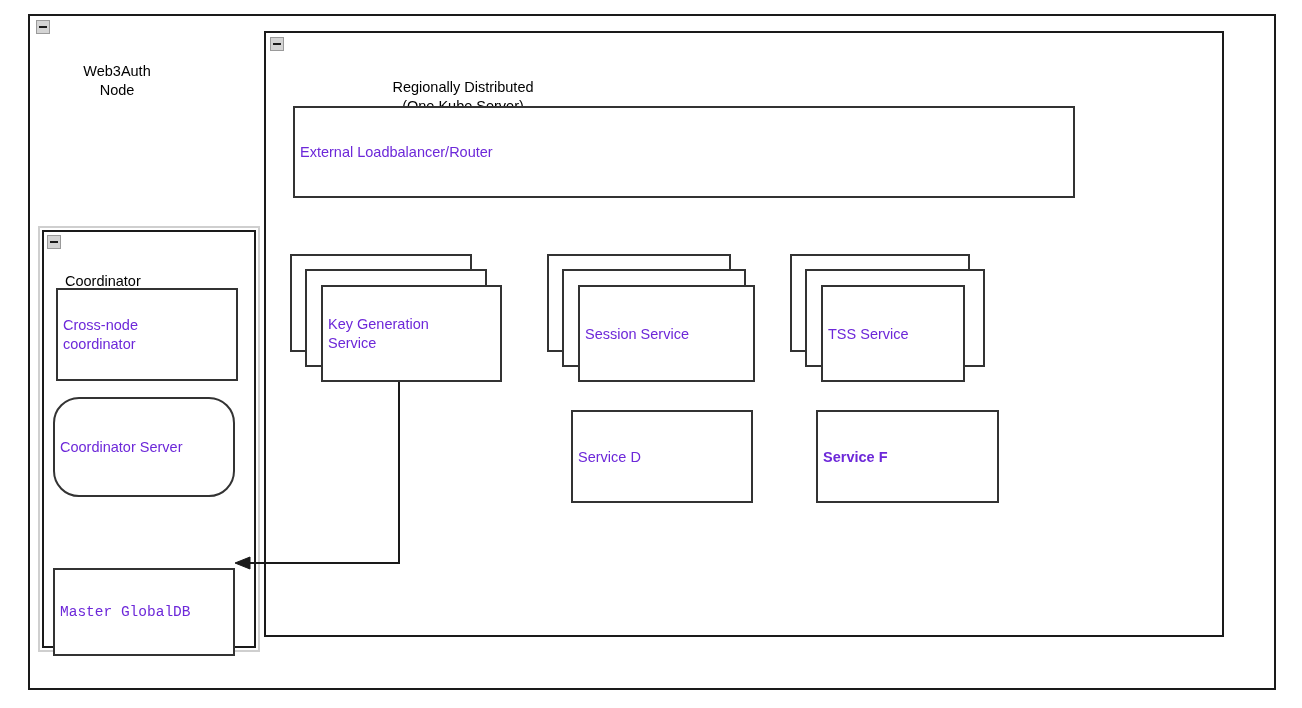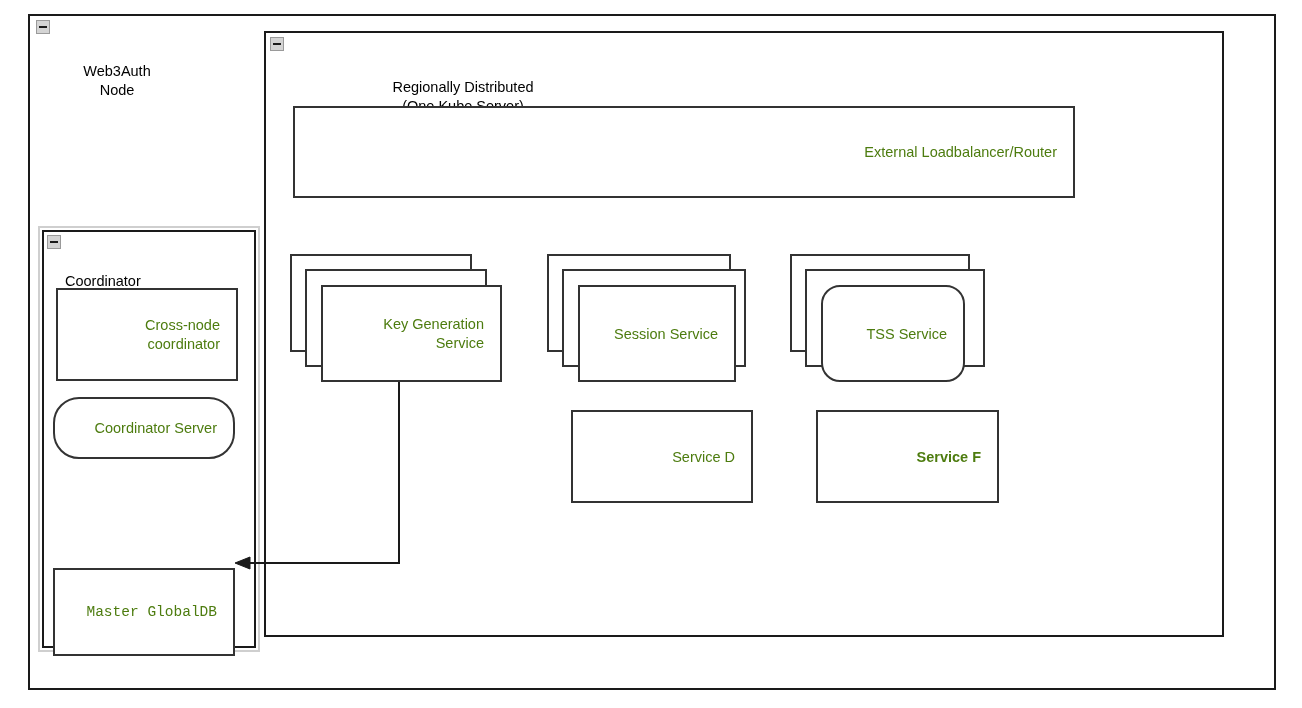--- a/index.html
+++ b/index.html
@@ -71,26 +71,26 @@
     white-space: pre-line;
     text-align: center;
     margin-top: 31px;
   }
   .box-label {
     position: absolute;
     left: 0;
     right: 0;
     top: 50%;
     transform: translateY(-50%);
-    text-align: right;
+    text-align: left;
     font-size: 14.5px;
     line-height: 19px;
-    color: #4d7c0f;
+    color: #6d28d9;
     white-space: pre-line;
-    padding: 0 16px;
+    padding: 0 5px;
     box-sizing: border-box;
   }
 
   
   .stack {
     position: absolute;
   }
   .stack .shadow-card {
     position: absolute;
     box-sizing: border-box;
@@ -143,29 +143,29 @@
     <div class="shadow-card" style="left:15px; top:15px; width:182px; height:98px;"></div>
     <div class="front-card" style="left:31px; top:31px; width:181px; height:97px;">
       <div class="box-label">Key Generation
 Service</div>
     </div>
   </div>
 
   <div class="stack" style="left:547px; top:254px; width:216px; height:128px;">
     <div class="shadow-card" style="left:0px; top:0px; width:184px; height:98px;"></div>
     <div class="shadow-card" style="left:15px; top:15px; width:184px; height:98px;"></div>
-    <div class="front-card" style="left:31px; top:31px; width:158px; height:97px;">
+    <div class="front-card" style="left:31px; top:31px; width:177px; height:97px;">
       <div class="box-label">Session Service</div>
     </div>
   </div>
 
   <div class="stack" style="left:790px; top:254px; width:210px; height:128px;">
     <div class="shadow-card" style="left:0px; top:0px; width:180px; height:98px;"></div>
     <div class="shadow-card" style="left:15px; top:15px; width:180px; height:98px;"></div>
-    <div class="front-card" style="left:31px; top:31px; width:144px; height:97px;border-radius:19px;">
+    <div class="front-card" style="left:31px; top:31px; width:144px; height:97px;">
       <div class="box-label">TSS Service</div>
     </div>
   </div>
 
   <div class="box leaf-box" style="left:563px; top:410px; width:182px; height:93px;margin-left:8px;">
     <div class="box-label">Service D</div>
   </div>
 
   <div class="box leaf-box" style="left:816px; top:410px; width:183px; height:93px;font-weight:bold;">
     <div class="box-label">Service F</div>
@@ -177,21 +177,21 @@
 
   <div class="collapse-icon" style="left:47px; top:235px;"></div>
 
   <div class="grp-label" style="left:65px; top:241px; width:140px; text-align:left;">Coordinator</div>
 
   <div class="box leaf-box" style="left:56px; top:288px; width:182px; height:93px;text-decoration:underline;">
     <div class="box-label">Cross-node
 coordinator</div>
   </div>
 
-  <div class="box leaf-box" style="left:53px; top:397px; width:182px; height:62px;border-radius:26px;">
+  <div class="box leaf-box" style="left:53px; top:397px; width:182px; height:100px;border-radius:26px;">
     <div class="box-label">Coordinator Server</div>
   </div>
 
   <div class="box leaf-box" style="left:53px; top:568px; width:182px; height:88px;font-family:Liberation Mono, monospace;">
     <div class="box-label">Master GlobalDB</div>
   </div>
 
   <svg class="connector" viewBox="0 0 1302 708">
     <polyline points="399,382 399,563 243,563" fill="none" stroke="#1a1a1a" stroke-width="2"></polyline>
     <polygon points="235,563 250,557 250,569" fill="#1a1a1a" stroke="#1a1a1a" stroke-width="1"></polygon>

